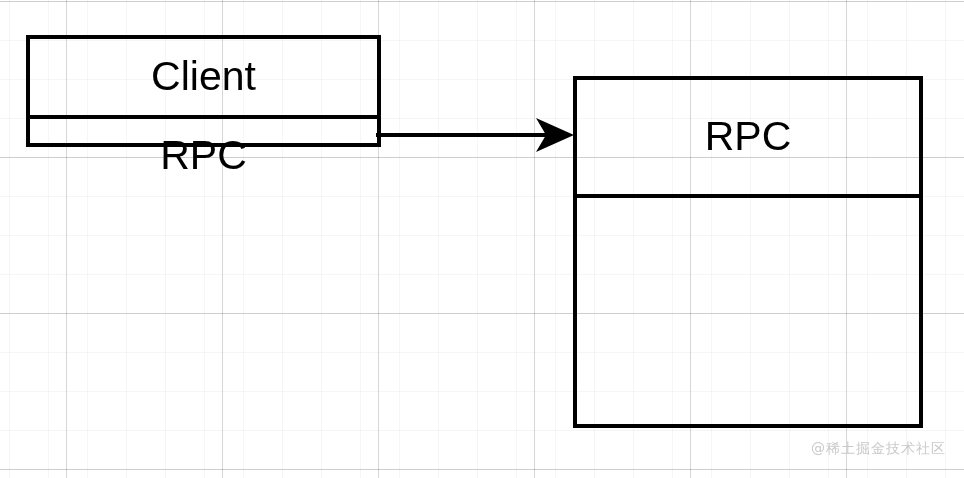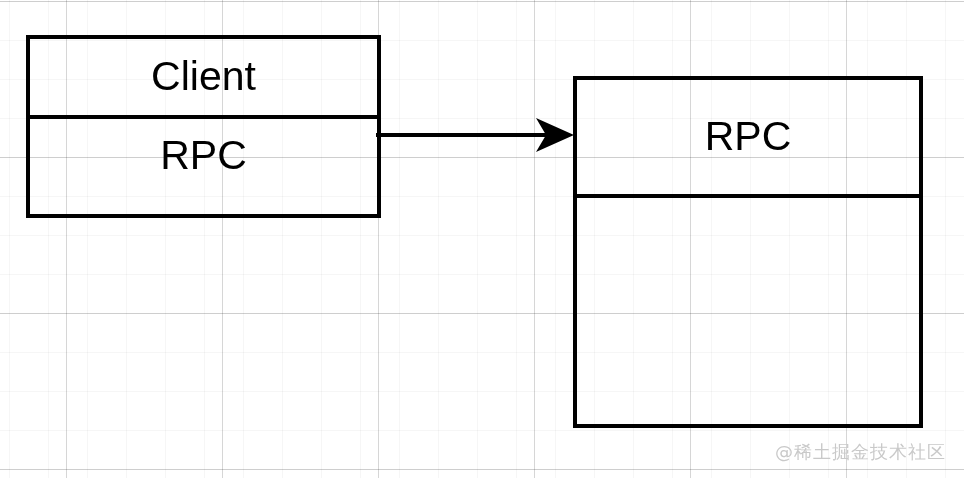--- a/index.html
+++ b/index.html
@@ -52,21 +52,21 @@
 
   .section-divider {
     border-bottom: 4px solid #000000;
   }
 
   
   #client-box {
     left: 26px;
     top: 35px;
     width: 355px;
-    height: 183px;
+    height: 112px;
   }
   #client-title-section {
     height: 80px;
     font-size: 41px;
   }
   #client-rpc-section {
     height: 73px;
     font-size: 41px;
   }
 
@@ -92,21 +92,21 @@
     top: 108px;
     width: 206px;
     height: 56px;
     overflow: visible;
   }
 
   #watermark {
     position: absolute;
     right: 18px;
     top: 440px;
-    font-size: 18px;
+    font-size: 14px;
     color: #c9c9c9;
     letter-spacing: 1px;
     font-family: "DejaVu Sans", sans-serif;
     white-space: nowrap;
     user-select: none;
   }
 </style>
 </head>
 <body>
 

